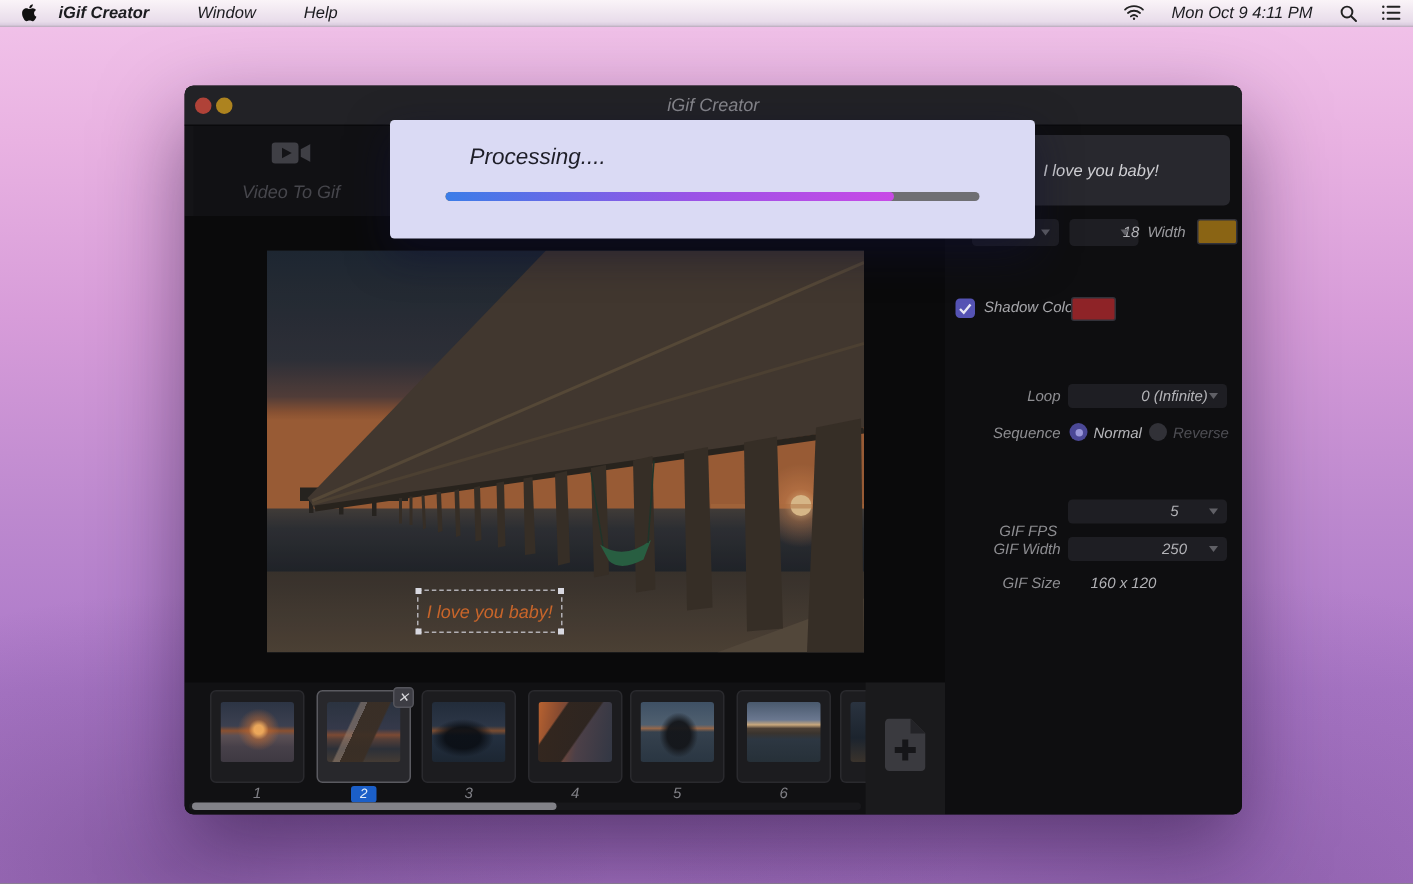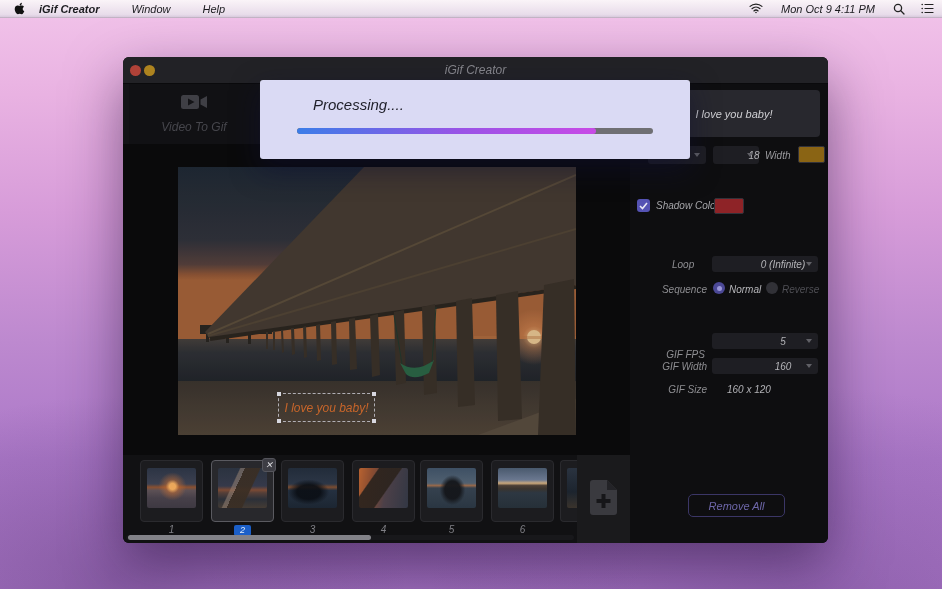--- a/index.html
+++ b/index.html
@@ -319,48 +319,47 @@
       <span class="swatch sw-color" style="background: rgb(138, 100, 20);"></span>
 
       <span class="checkbox">
         <svg width="9" height="8" viewBox="0 0 9 8">
             <polyline points="1,4 3.5,6.5 8,1" fill="none" stroke="#e8e8f4" stroke-width="1.6"></polyline>
           </svg>
       </span>
       <span class="lbl" style="left:26px; top:116px; color:#a6a6aa">Shadow Color</span>
       <span class="swatch sw-shadow" style="background: rgb(142, 35, 39);"></span>
 
-      <span class="lbl" style="left:42px; top:175px; width:35px; ">Loop</span>
+      <span class="lbl" style="left:42px; top:175px; width:35px; text-align:right">Loop</span>
       <div class="dd ddw" style="left:82px; top:172px">
           <span>0  (Infinite)</span>
           <span class="arrow" style="top:6px"></span>
         </div>
 
       <span class="lbl" style="left:30px; top:200px; width:47px; text-align:right">Sequence</span>
       <span class="radio on" style="left:83px; top:198px"></span>
       <span class="lbl" style="left:99px; top:200px; color:#b6b6ba">Normal</span>
       <span class="radio off" style="left:136px; top:198px"></span>
       <span class="lbl" style="left:152px; top:200px; color:#4e4e54">Reverse</span>
 
       <span class="lbl" style="left:34px; top:265px; width:43px; text-align:center">GIF FPS</span>
       <div class="dd ddw" style="left:82px; top:249px">
           <span>5</span>
           <span class="arrow" style="top:6px"></span>
         </div>
 
       <span class="lbl" style="left:26px; top:277px; width:51px; text-align:right">GIF Width</span>
       <div class="dd ddw" style="left:82px; top:274px">
-          <span>160</span>
+          <span>250</span>
           <span class="arrow" style="top:6px"></span>
         </div>
 
       <span class="lbl" style="left:30px; top:300px; width:47px; text-align:right">GIF Size</span>
       <span class="lbl" style="left:97px; top:300px; color:#b2b2b6">160 x 120</span>
 
-      <div class="btn-outline" style="top:410px">Remove All</div>
     </div>
 
     <div class="dialog">
       <div class="dmsg">Processing....</div>
       <div class="progress-track" style="background: rgb(111, 111, 115);">
         <div class="progress-fill" style="width: 84%; background: linear-gradient(90deg, rgb(59, 125, 232), rgb(154, 83, 230) 55%, rgb(200, 74, 230));"></div>
       </div>
     </div>
 
   </div>

